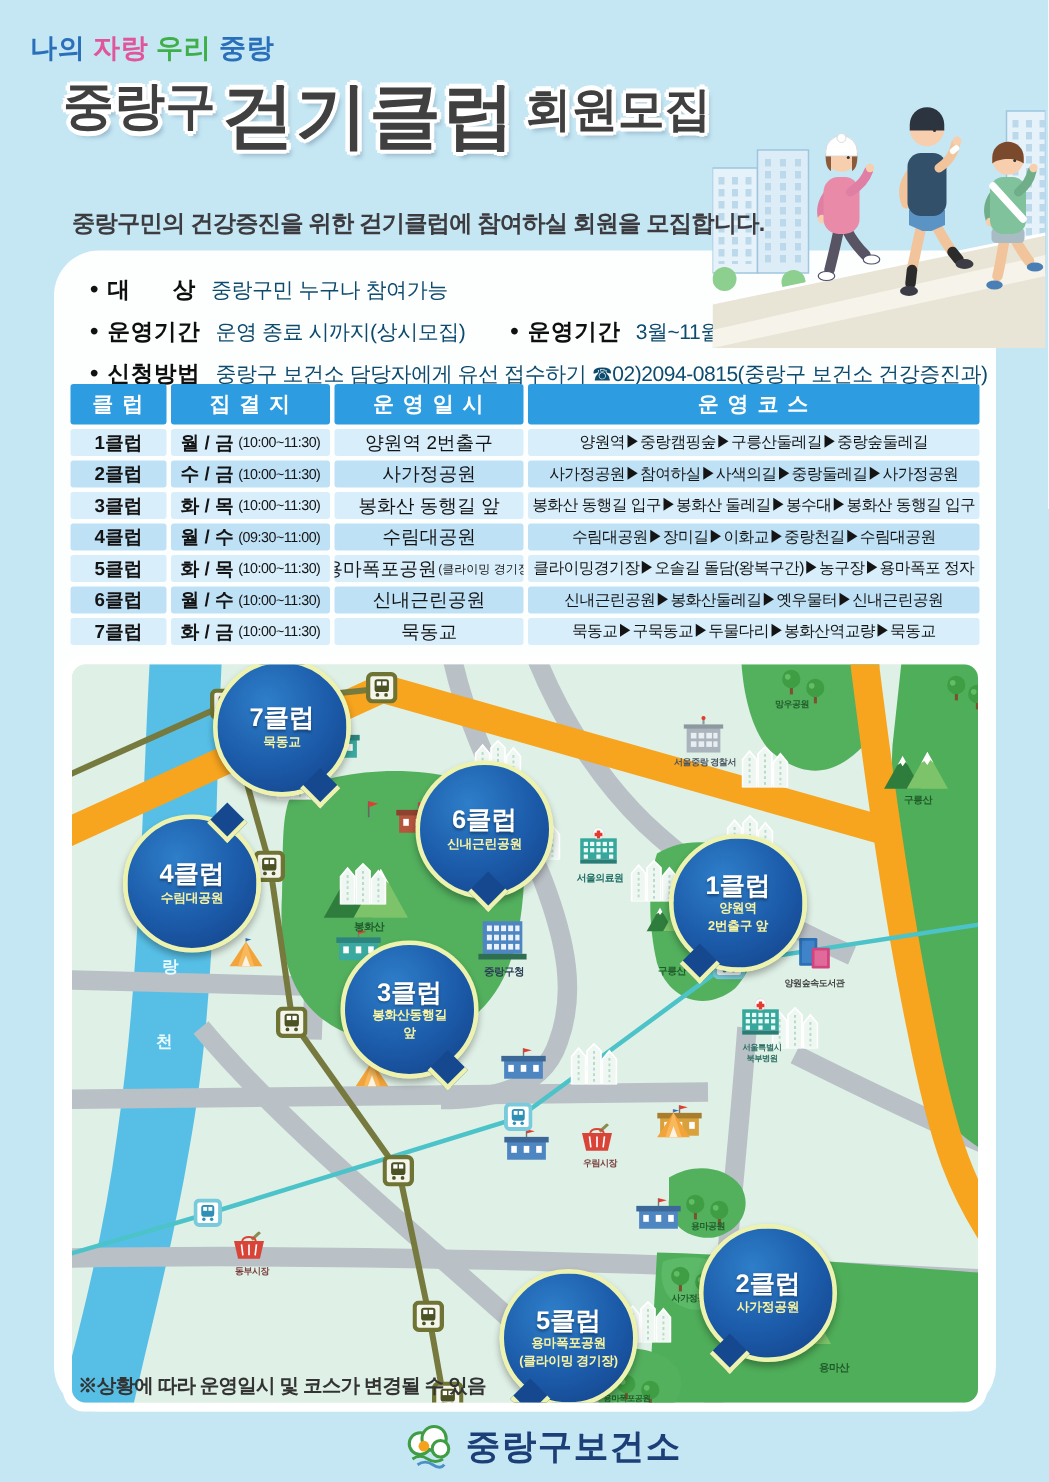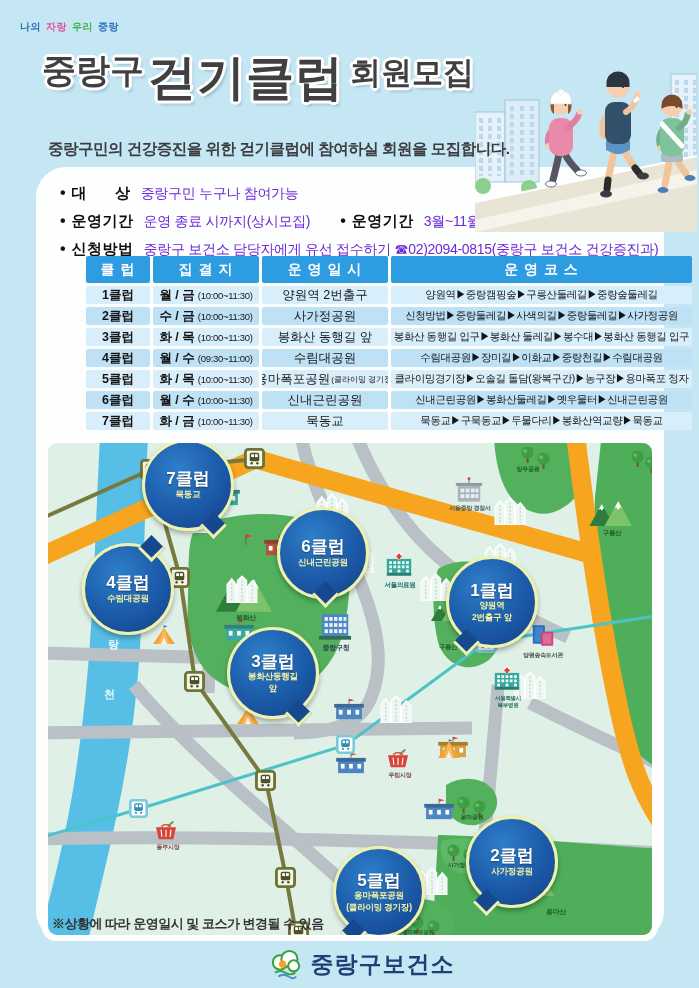--- a/index.html
+++ b/index.html
@@ -1,42 +1,42 @@
 <!DOCTYPE html>
 <html><head>
 <meta charset="utf-8">
 <style>
   html,body{margin:0;padding:0;}
   .page{position:relative;width:699px;height:988px;background:#c5e6f3;overflow:hidden;
         font-family:"Liberation Sans",sans-serif;}
   
-  .brand{position:absolute;left:20px;top:20px;font-size:10px;font-weight:bold;letter-spacing:0.5px;}
+  .brand{position:absolute;left:20px;top:20px;font-size:18px;font-weight:bold;letter-spacing:0.5px;}
   .brand .w1,.brand .w4{color:#2a6fba;} .brand .w2{color:#e0559c;} .brand .w3{color:#3faf49;}
   .brand span{margin-right:5px;}
   
   .title-row{position:absolute;left:42px;top:48px;display:flex;align-items:flex-end;z-index:6;white-space:nowrap;}
   .title-row span{color:#404040;font-weight:bold;
     text-shadow:-3px 0 #fff,3px 0 #fff,0 -3px #fff,0 3px #fff,-2px -2px #fff,2px -2px #fff,-2px 2px #fff,2px 2px #fff,3px 4px 3px rgba(70,100,130,.35);}
   .t-pre{font-size:34px;margin:0 4px 8px 0;}
   .t-main{font-size:48px;line-height:1;margin:0 6px 0 0;letter-spacing:1px;}
   .t-suf{font-size:31px;margin:0 0 8px 0;}
   .subtitle{position:absolute;left:48px;top:139px;font-size:15.5px;font-weight:bold;color:#3c3c40;
     letter-spacing:-0.5px;z-index:6;white-space:nowrap;}
   
   .panel{position:absolute;left:36px;top:167px;width:628px;height:774px;background:#fdfefe;border-radius:30px;}
   
   .info{position:absolute;left:24px;top:12px;width:590px;}
   .info-line{display:flex;gap:30px;height:28px;align-items:center;}
   .info-item{display:flex;align-items:baseline;white-space:nowrap;}
   .info-item::before{content:"•";font-weight:bold;margin-right:6px;font-size:16px;color:#111;}
   .info-label{font-weight:bold;color:#0f0f0f;white-space:pre;margin-right:10px;font-size:15px;letter-spacing:0.5px;}
-  .info-text{color:#6d28d9;font-size:14px;letter-spacing:-0.3px;}
+  .info-text{color:#0c4a6e;font-size:14px;letter-spacing:-0.3px;}
   
   .club-table{position:absolute;left:11px;top:89px;width:606px;display:grid;
-    grid-template-columns:64px 106px 126px 1fr;gap:3px;margin-left:39px;}
+    grid-template-columns:64px 106px 126px 1fr;gap:3px;}
   .th{background:#2d9ce0;color:#fff;font-weight:bold;font-size:14px;height:27px;display:flex;
     align-items:center;justify-content:center;border-radius:2px;letter-spacing:1px;}
   .td{height:18px;display:flex;align-items:center;justify-content:center;font-size:12.5px;
     border-radius:2px;white-space:nowrap;overflow:hidden;color:#141414;}
   .ra{background:#d9eefb;} .rb{background:#bfe1f5;}
   .td.club,.td.days{font-weight:bold;}
   .td .time{font-weight:normal;font-size:9.5px;margin-left:3px;letter-spacing:-0.3px;}
   .td .psmall{font-size:8px;margin-left:1px;}
   .td.course{font-size:10.5px;letter-spacing:-0.4px;}
   
@@ -194,21 +194,21 @@
         </div>
       <div class="td ra">양원역 2번출구</div>
       <div class="td ra course">양원역▶중랑캠핑숲▶구릉산둘레길▶중랑숲둘레길</div>
 
       <div class="td rb club">2클럽</div>
       <div class="td rb days">
           <span>수 / 금</span>
           <span class="time">(10:00~11:30)</span>
         </div>
       <div class="td rb">사가정공원</div>
-      <div class="td rb course">신청방법▶중랑둘레길▶사색의길▶중랑둘레길▶사가정공원</div>
+      <div class="td rb course">사가정공원▶참여하실▶사색의길▶중랑둘레길▶사가정공원</div>
 
       <div class="td ra club">3클럽</div>
       <div class="td ra days">
           <span>화 / 목</span>
           <span class="time">(10:00~11:30)</span>
         </div>
       <div class="td ra">봉화산 동행길 앞</div>
       <div class="td ra course">봉화산 동행길 입구▶봉화산 둘레길▶봉수대▶봉화산 동행길 입구</div>
 
       <div class="td rb club">4클럽</div>

